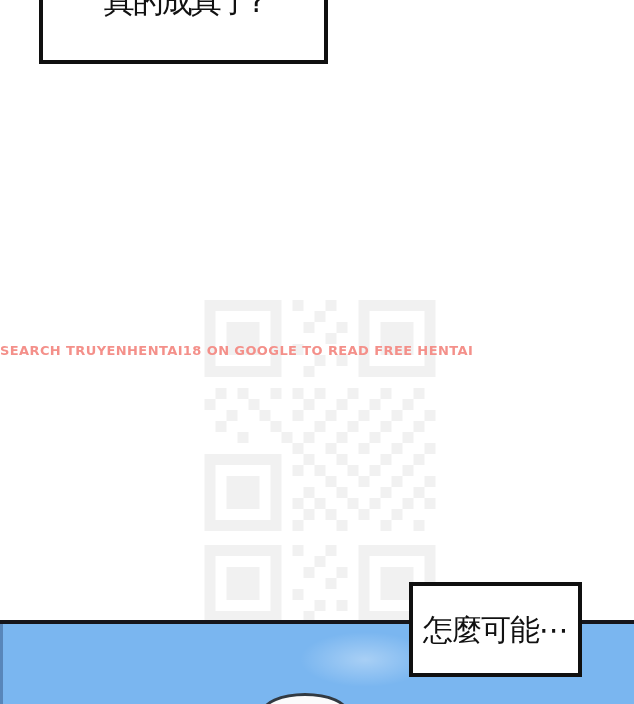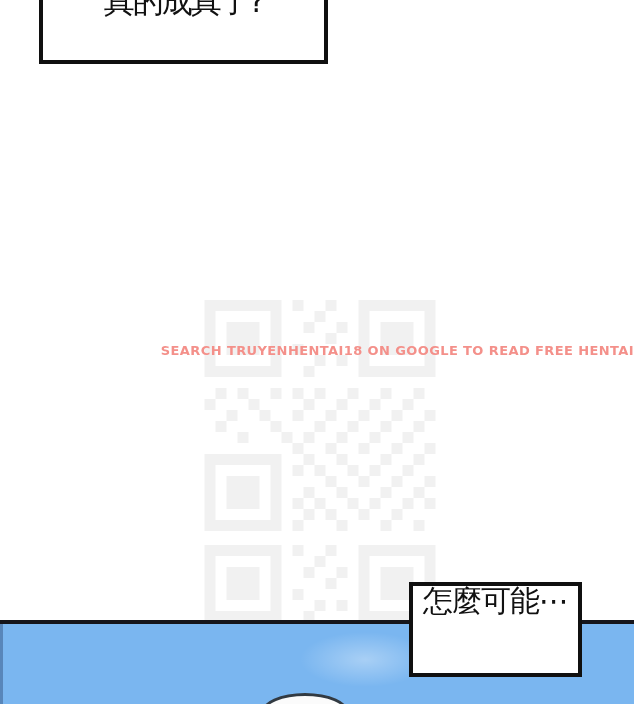--- a/index.html
+++ b/index.html
@@ -21,21 +21,21 @@
     color:#f1f1f1;
   }
   .qr.q1{top:300px;}
   .qr.q2{top:545px;}
 
   
   .wm-text{
     position:absolute;
     left:0;right:0;top:343px;
     z-index:2;
-    text-align:right;
+    text-align:left;
     font-size:13px;
     font-weight:bold;
     letter-spacing:0.4px;
     color:#f4908a;
   }
 
   
   .sky{
     position:absolute;
     left:0;top:620px;
@@ -81,21 +81,21 @@
     left:0;right:0;top:27px;
     text-align:center;
     font-size:31px;
     letter-spacing:-2px;
     line-height:1;
     white-space:nowrap;
   }
   .bubble-bottom{
     left:409px;top:582px;
     width:165px;height:87px;
-    display:flex;align-items:flex-start;justify-content:center;
+    display:flex;align-items:center;justify-content:center;
   }
   .bubble-bottom .btext{
     font-size:30px;
     letter-spacing:-1px;
     line-height:1;
     white-space:nowrap;
   }
 </style>
 </head>
 <body>

